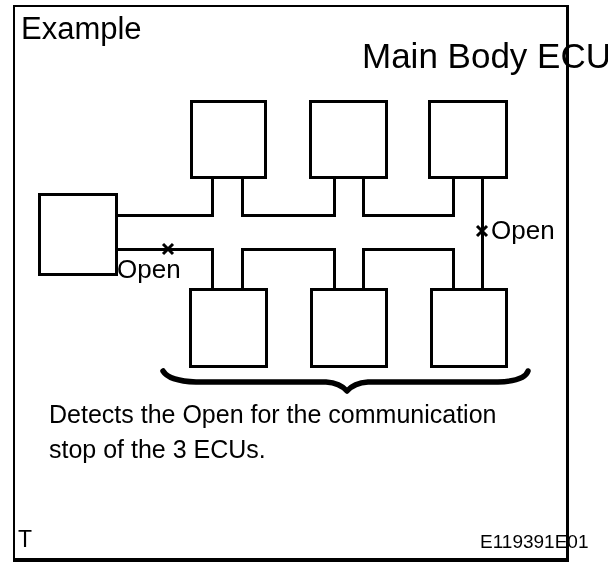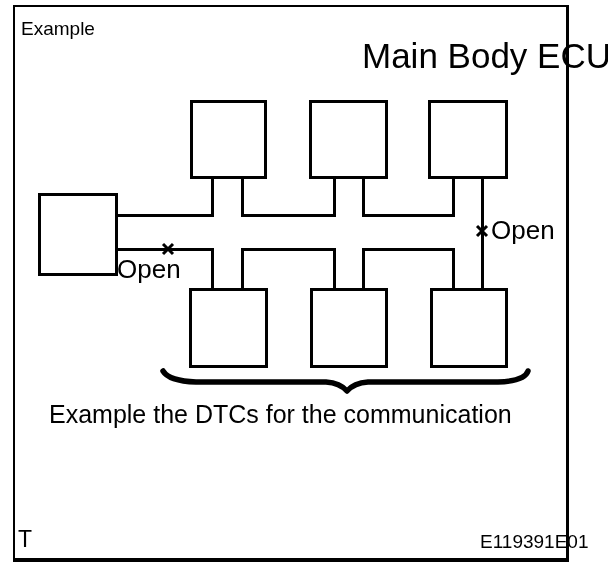--- a/index.html
+++ b/index.html
@@ -6,21 +6,21 @@
   .canvas{
     position:relative;width:608px;height:578px;background:#ffffff;
     font-family:"Liberation Sans", sans-serif;color:#000;overflow:hidden;
   }
   .frame{
     position:absolute;left:13px;top:5px;width:551px;height:551px;
     border:2px solid #000;border-right-width:3px;border-bottom-width:4px;
     box-sizing:content-box;background:#fff;
   }
   .txt{position:absolute;white-space:nowrap;color:#000;}
-  .t-example{left:21px;top:15px;font-size:19px;line-height:28px;}
+  .t-example{left:21px;top:15px;font-size:31px;line-height:28px;}
   .t-mainecu{left:362px;top:42px;font-size:35px;line-height:28px;}
   .t-open-left{left:117px;top:256px;font-size:26px;line-height:27px;}
   .t-open-right{left:491px;top:217px;font-size:26px;line-height:27px;}
   .t-caption{left:49px;top:397px;font-size:25px;line-height:35px;white-space:normal;width:510px;}
   .t-pagemarker{left:18px;top:527px;font-size:23px;line-height:24px;}
   .t-figcode{left:480px;top:534px;font-size:19px;line-height:15px;}
 
   .ecu-box{position:absolute;border:3px solid #000;background:#fff;box-sizing:border-box;}
   .box-left{left:38px;top:193px;width:80px;height:83px;}
   .box-t1{left:190px;top:100px;width:77px;height:79px;}
@@ -102,18 +102,19 @@
   </svg>
 
   <div class="txt t-open-left">Open</div>
   <div class="txt t-open-right">Open</div>
 
   <svg class="brace" viewBox="0 0 372 34">
     <path d="M 3 6 Q 9 16 36 17 L 166 17 Q 180 18 187 26 Q 194 18 208 17 L 338 17 Q 365 16 368 6" fill="none" stroke="#000" stroke-width="5.5" stroke-linecap="round" stroke-linejoin="round"></path>
   </svg>
 
   <div class="txt t-caption">
-    <div>Example the DTCs for the communication</div>
+    <div>Detects the Open for the communication</div>
+    <div>stop of the 3 ECUs.</div>
   </div>
 
   <div class="txt t-pagemarker">T</div>
   <div class="txt t-figcode">E119391E01</div>
 </div>
 
 </body></html>

